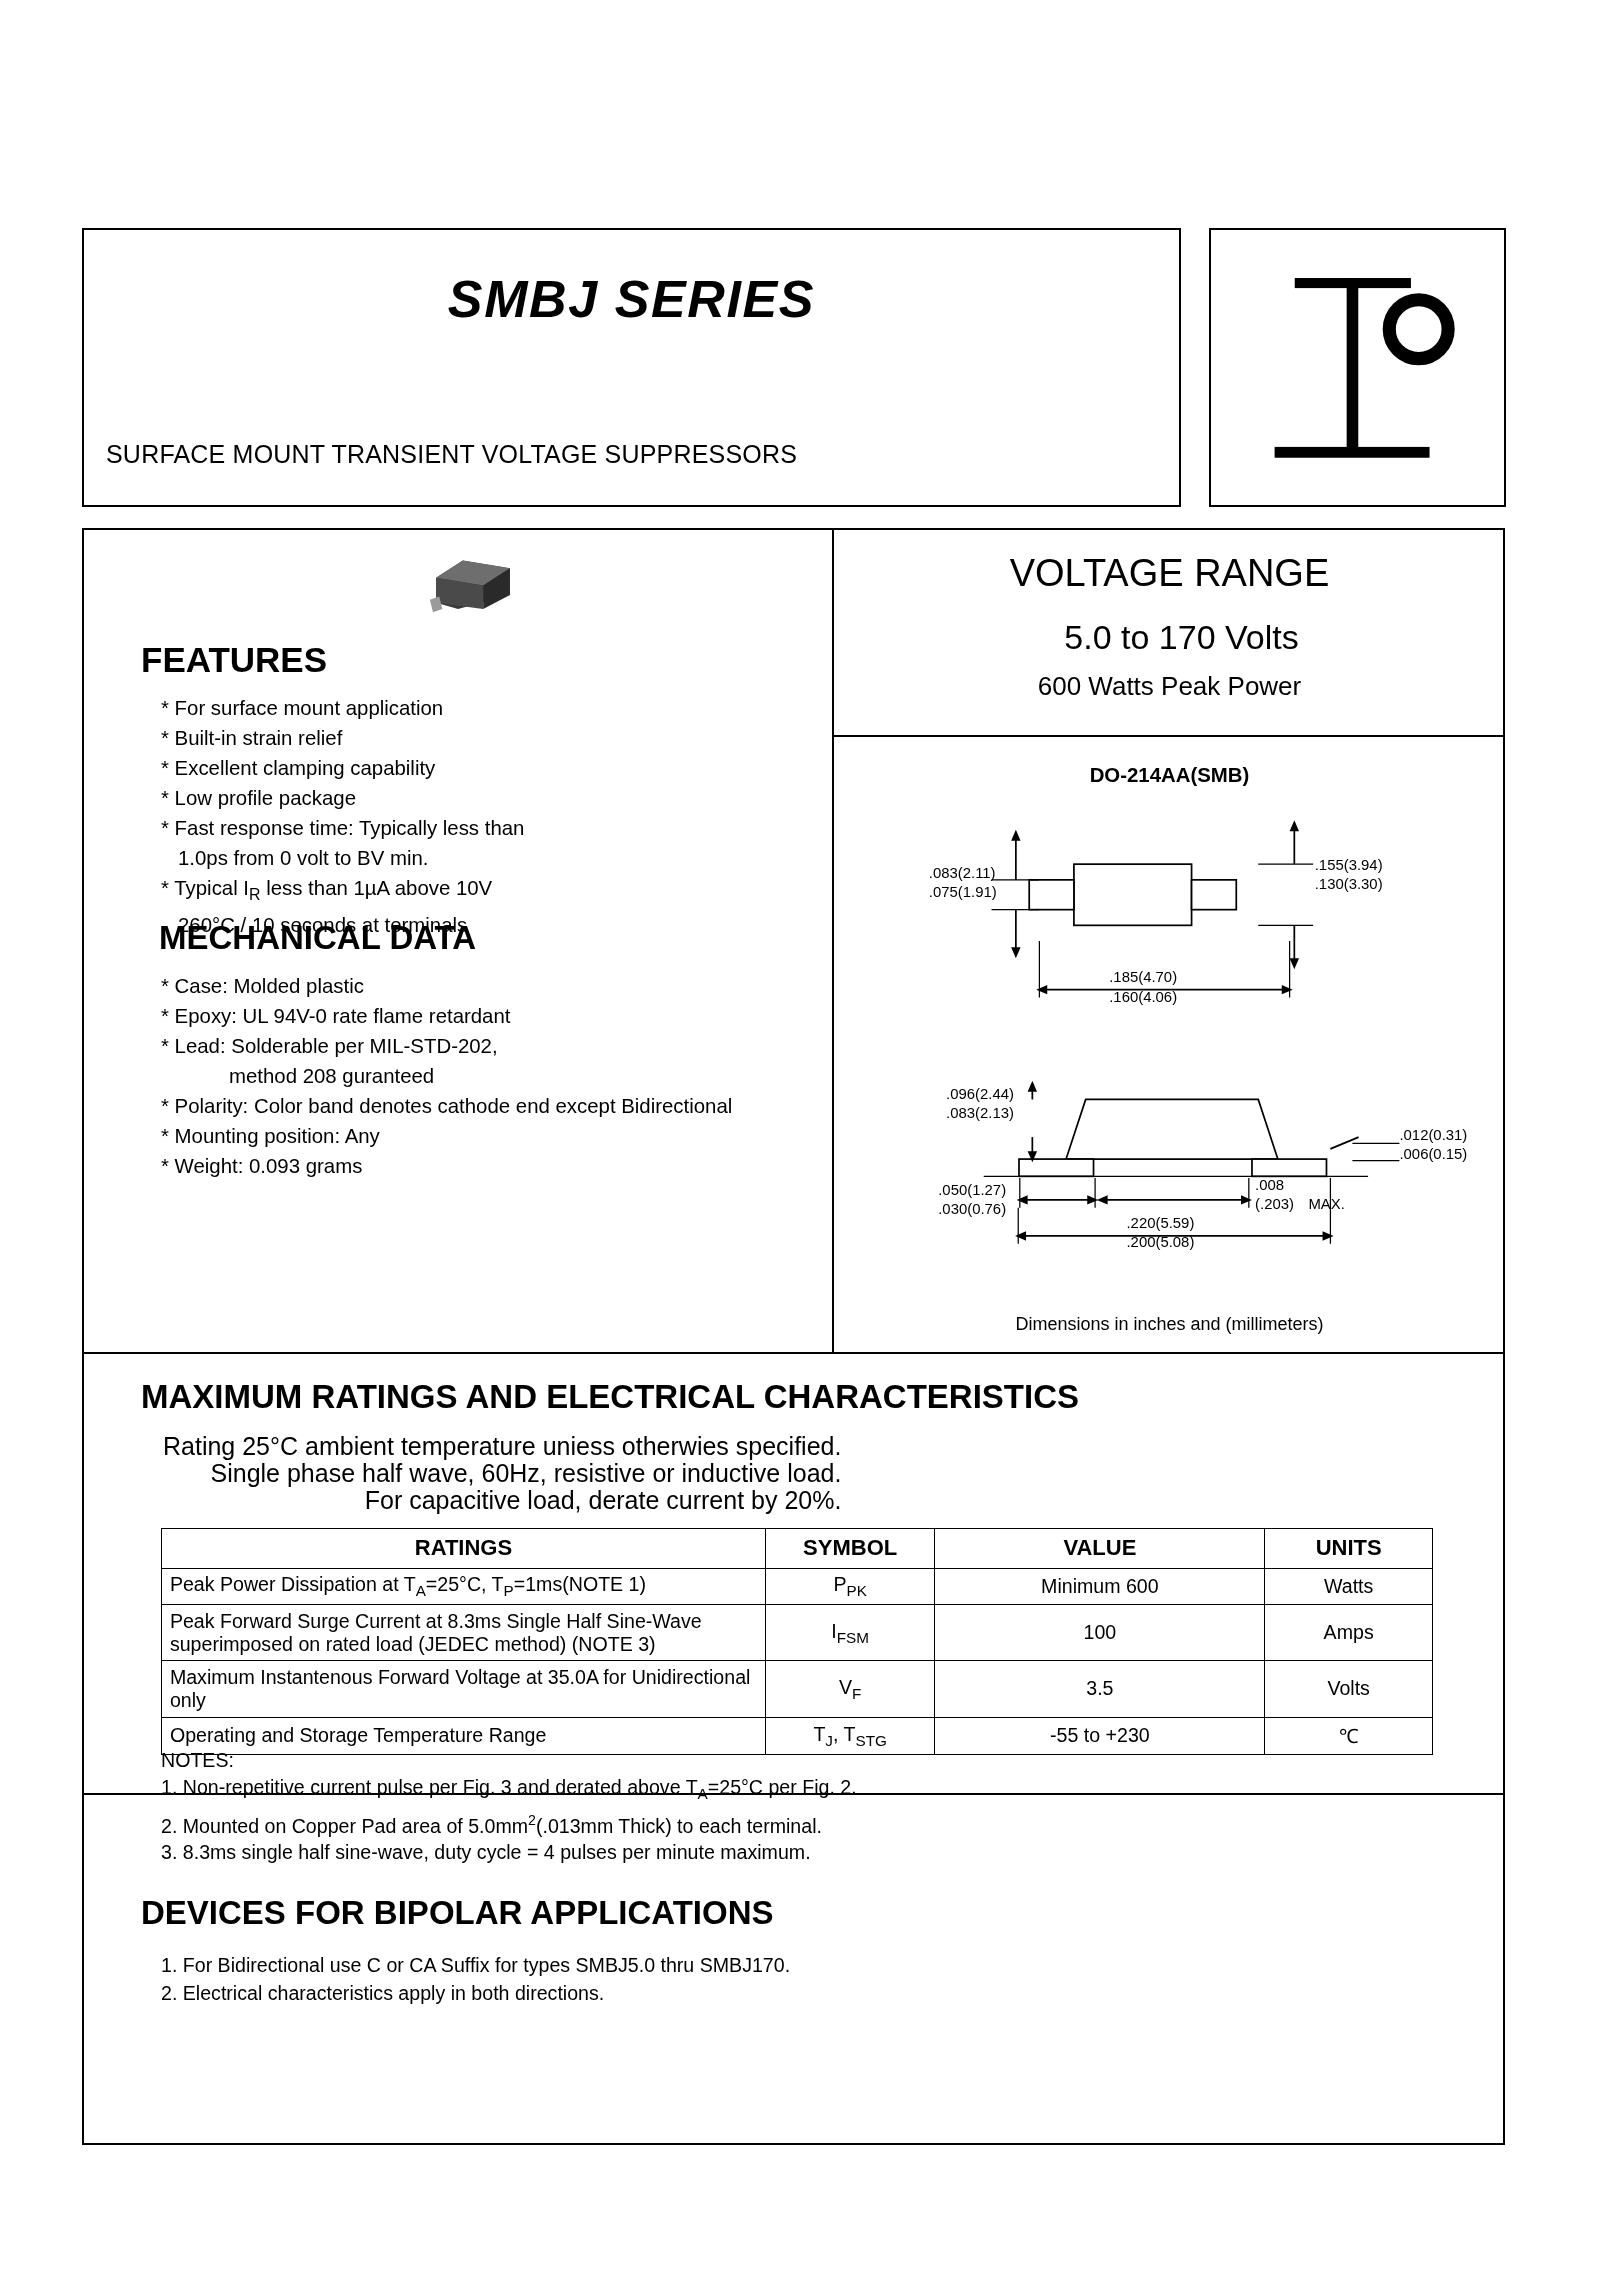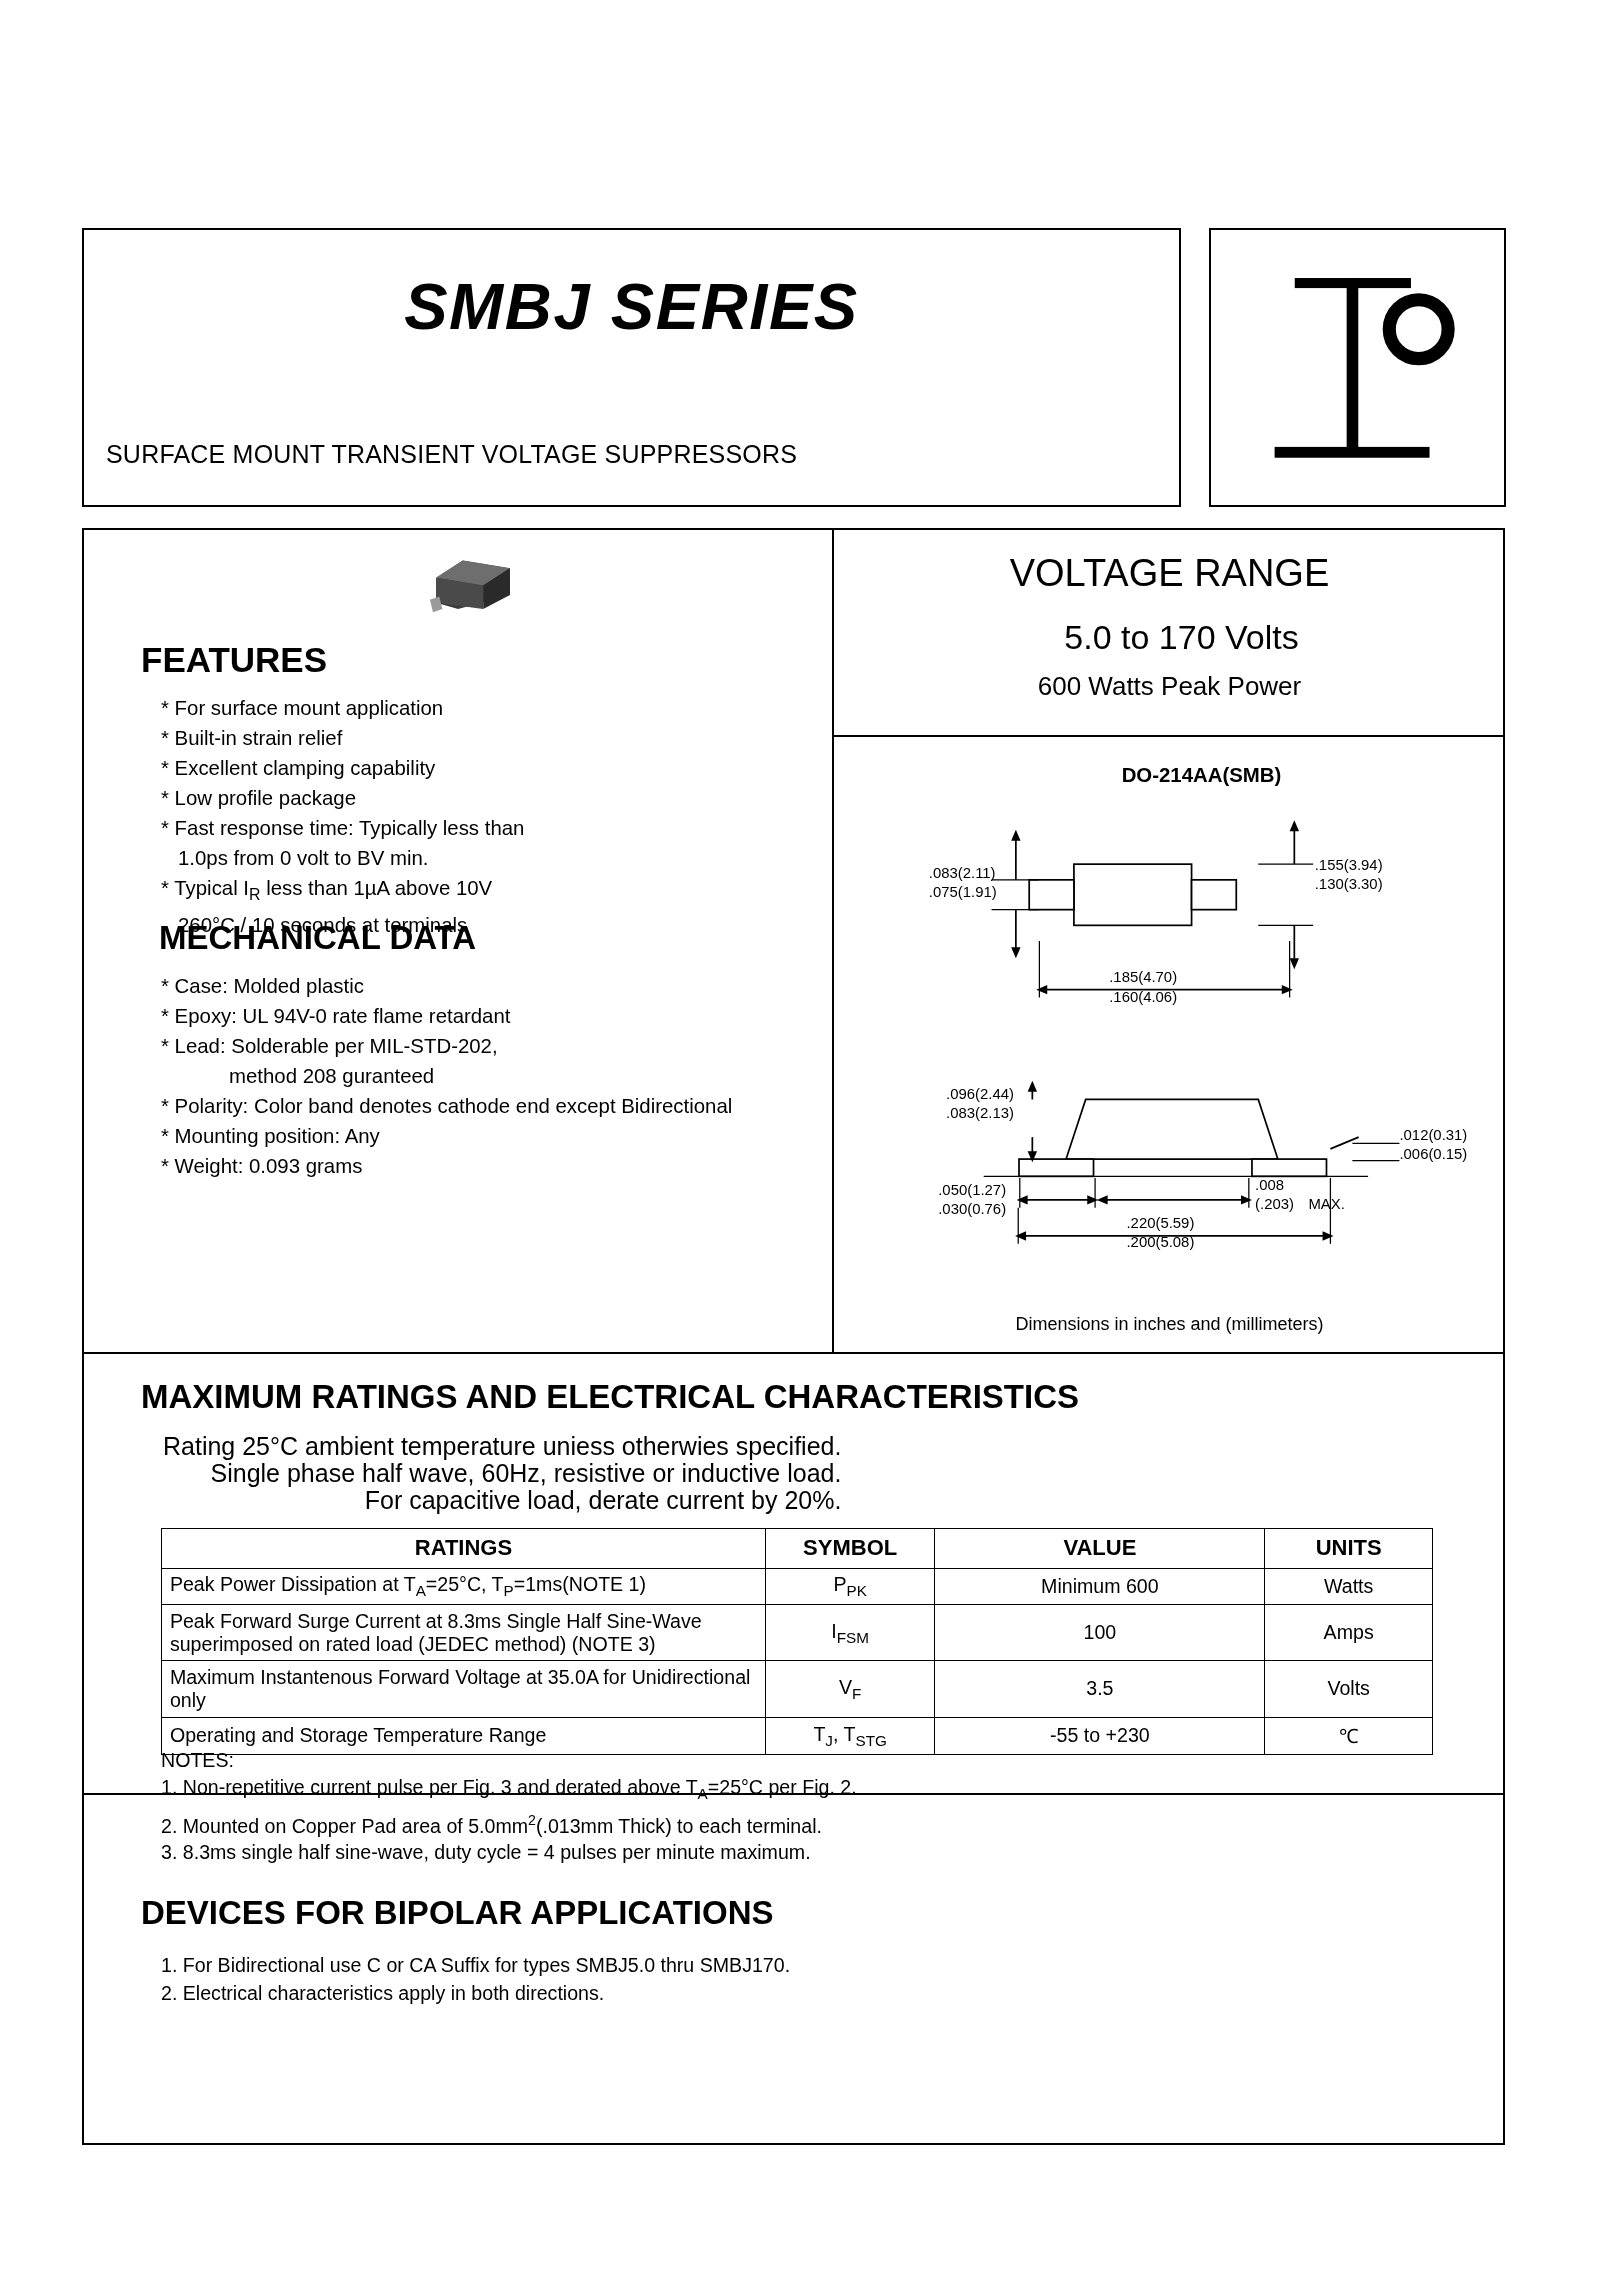--- a/index.html
+++ b/index.html
@@ -28,21 +28,21 @@
     height: 279px;
     border: 2.4px solid #000;
     box-sizing: border-box;
   }
   .title-main {
     position: absolute;
     left: 0;
     top: 39px;
     width: 100%;
     text-align: center;
-    font-size: 65px;
+    font-size: 52px;
     font-weight: bold;
     font-style: italic;
     letter-spacing: 1.6px;
   }
   .title-sub {
     position: absolute;
     left: 22px;
     bottom: 36px;
     font-size: 25px;
     letter-spacing: 0.2px;
@@ -174,21 +174,20 @@
     box-sizing: border-box;
   }
   .dim-title {
     position: absolute;
     left: 0;
     top: 27px;
     width: 100%;
     text-align: center;
     font-size: 20.4px;
     font-weight: bold;
-    margin-left: 32px;
   }
   .dim-note {
     position: absolute;
     left: 0;
     bottom: 17.3px;
     width: 100%;
     text-align: center;
     font-size: 18px;
   }
   .dimsvg {

